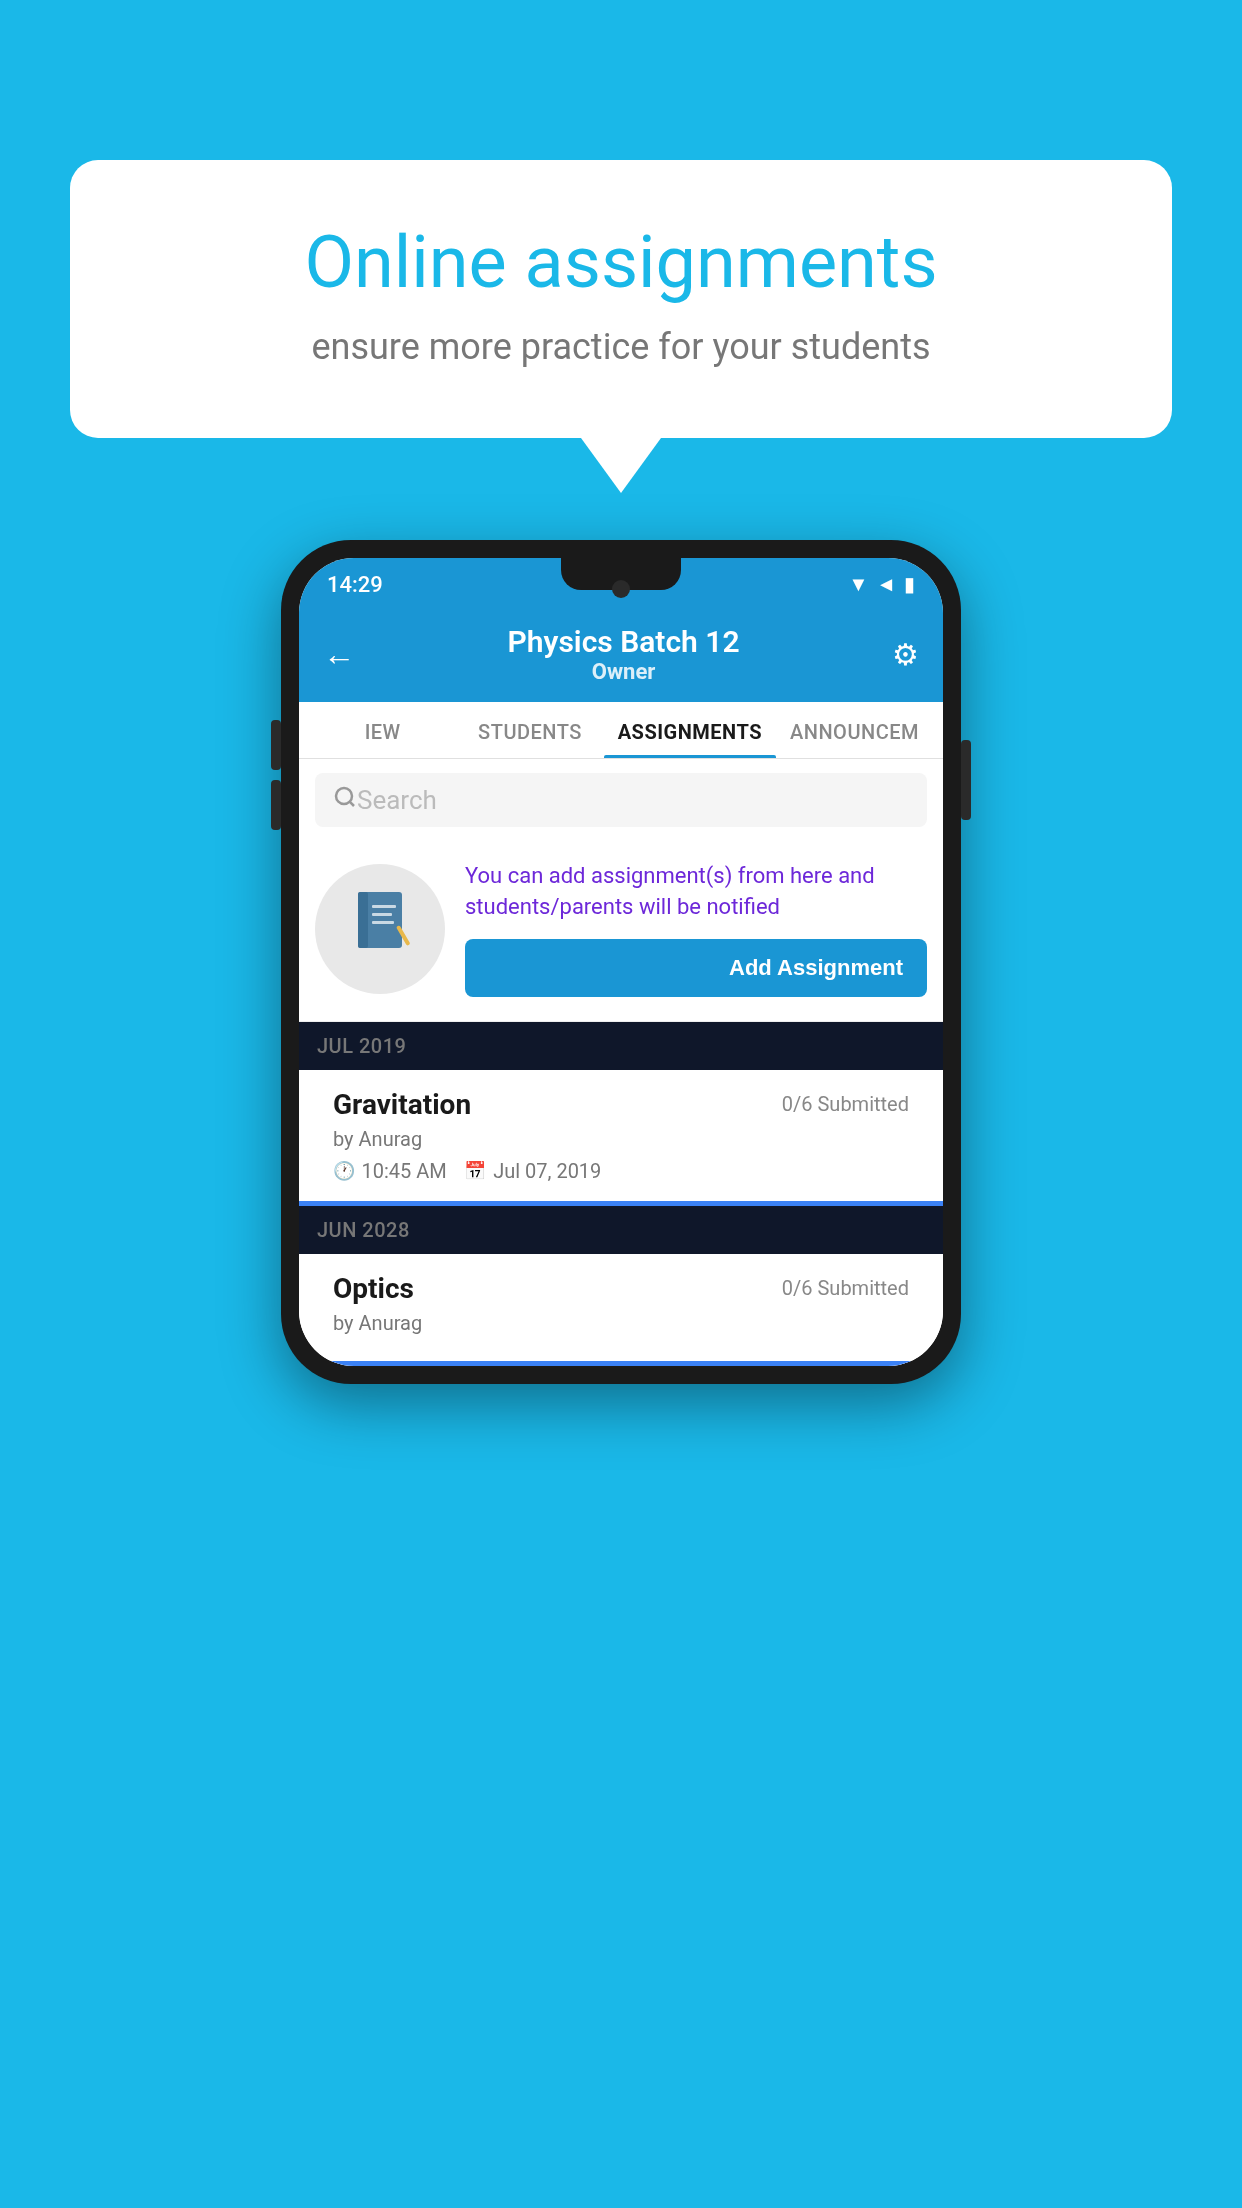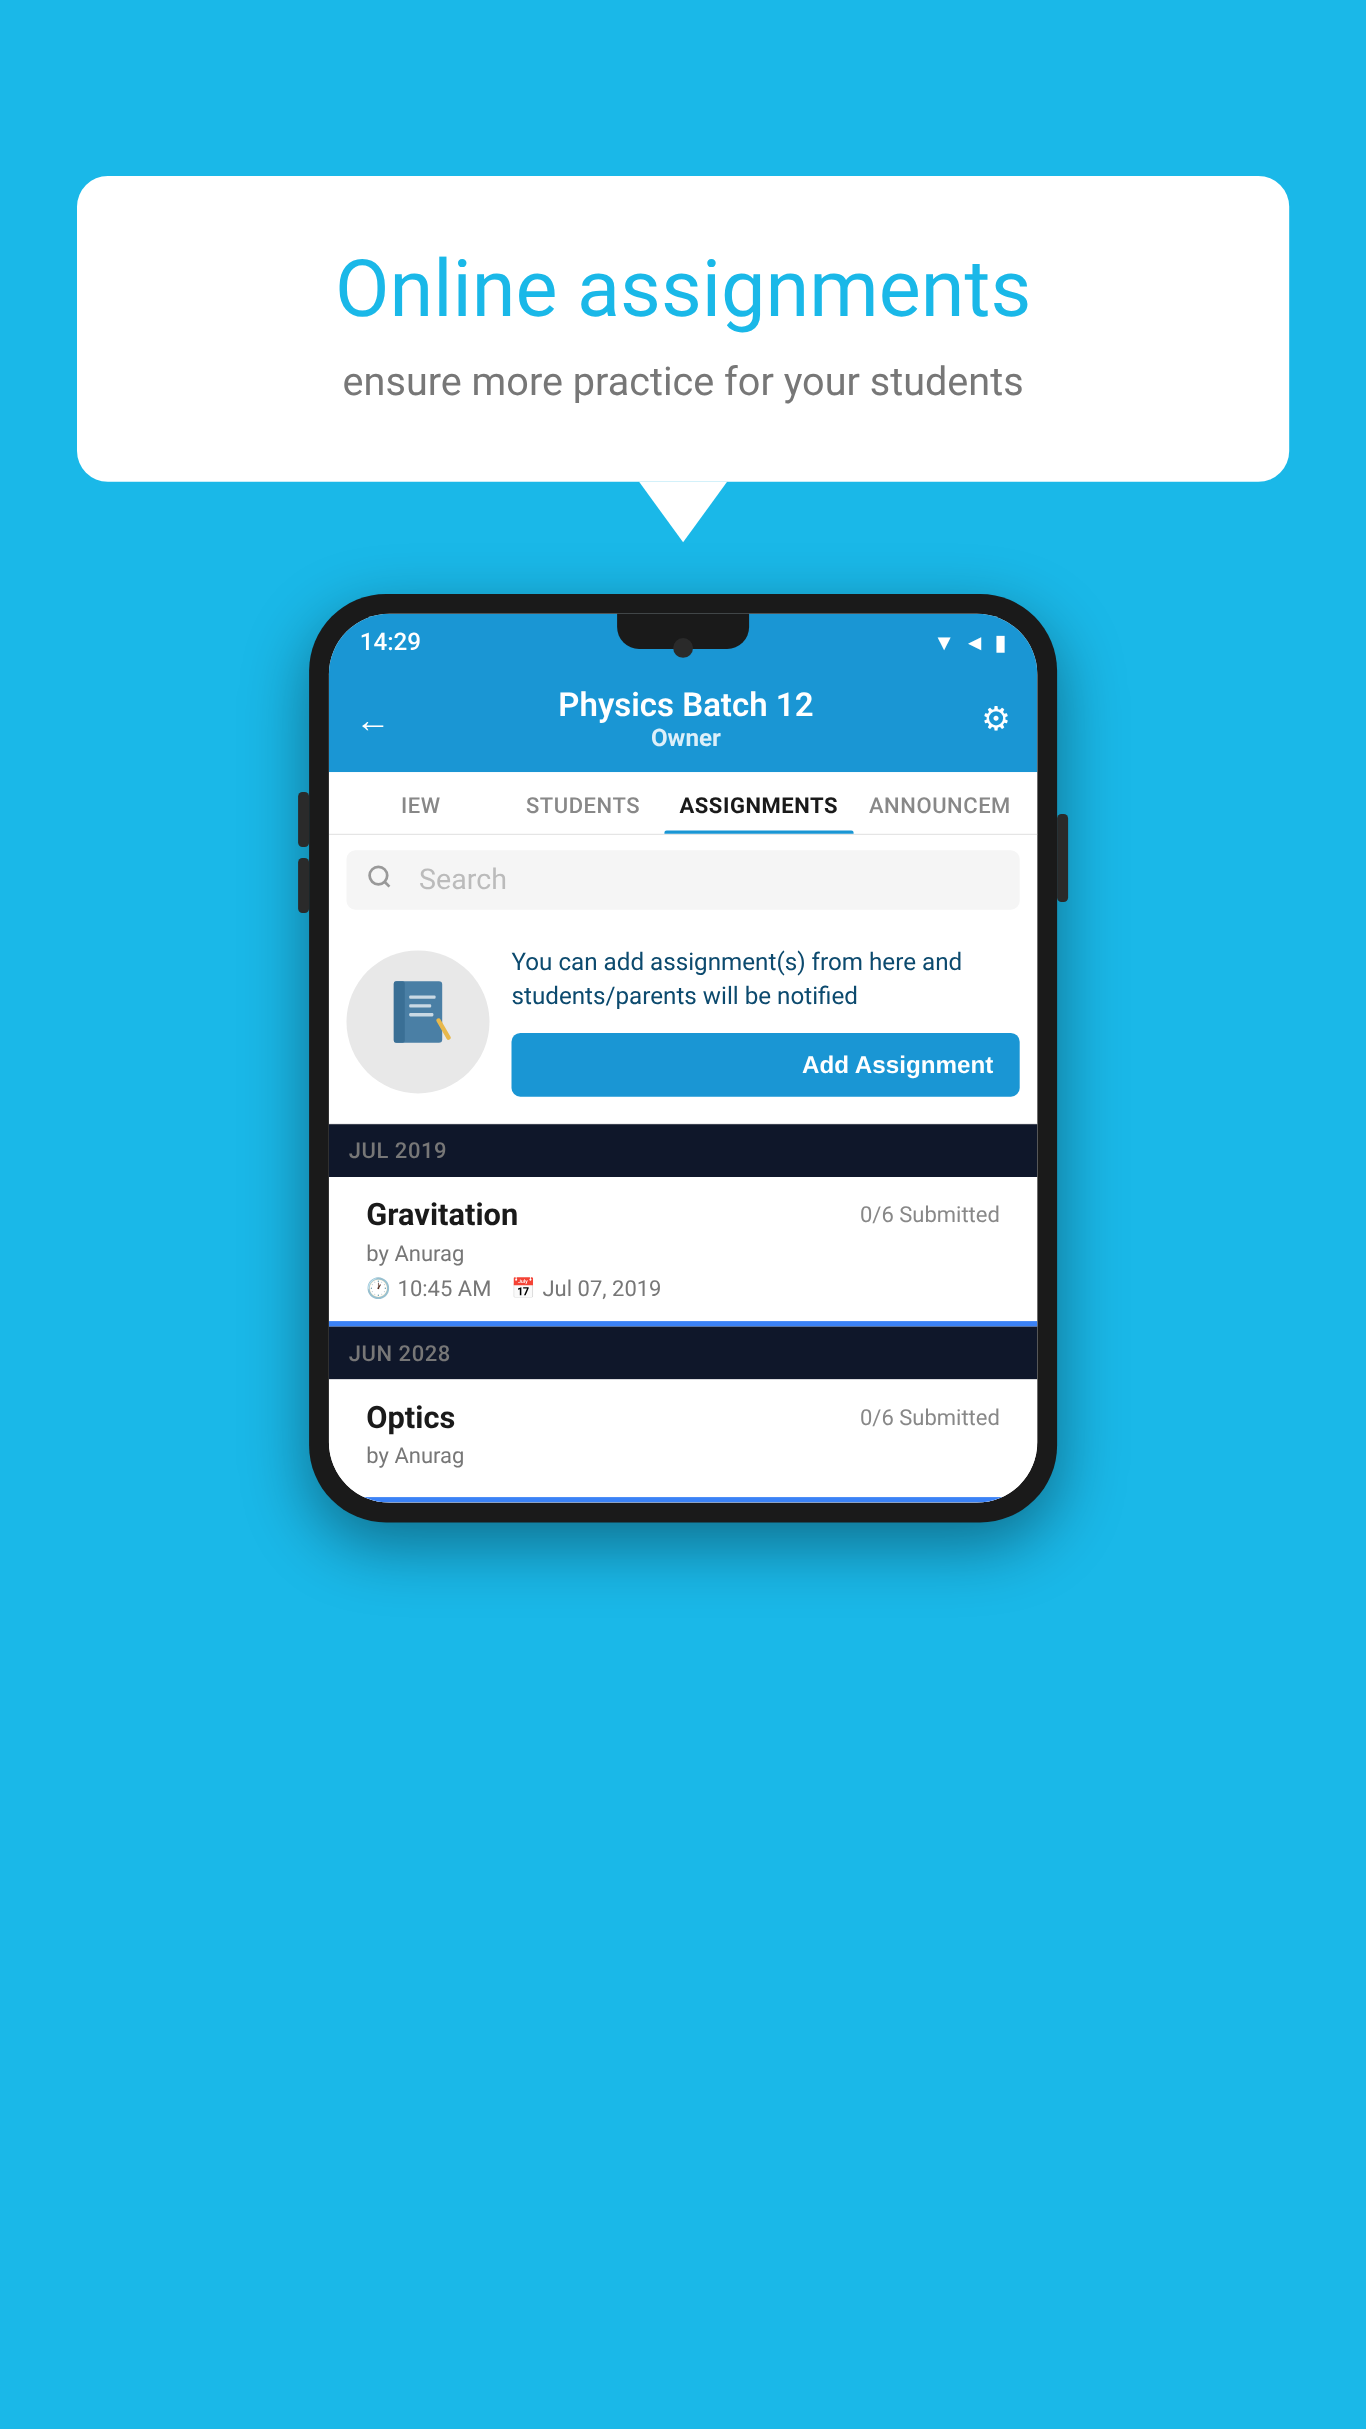--- a/index.html
+++ b/index.html
@@ -210,21 +210,21 @@
       padding: 14px 16px;
       background: white;
     }
 
     .search-bar {
       background: #f5f5f5;
       border-radius: 8px;
       display: flex;
       align-items: center;
       padding: 12px 18px;
-      gap: 24px;
+      gap: 0;
     }
 
     .search-icon-svg {
       color: #999;
       font-size: 24px;
     }
 
     .search-text {
       font-size: 26px;
       color: #bbb;
@@ -254,21 +254,21 @@
     .notebook-icon {
       font-size: 54px;
     }
 
     .promo-content {
       flex: 1;
     }
 
     .promo-text {
       font-size: 22px;
-      color: #0c4a6e;
+      color: #6d28d9;
       line-height: 1.4;
       margin-bottom: 16px;
     }
 
     .add-assignment-btn {
       background: #1a96d4;
       color: white;
       border: none;
       border-radius: 8px;
       padding: 16px 24px;

